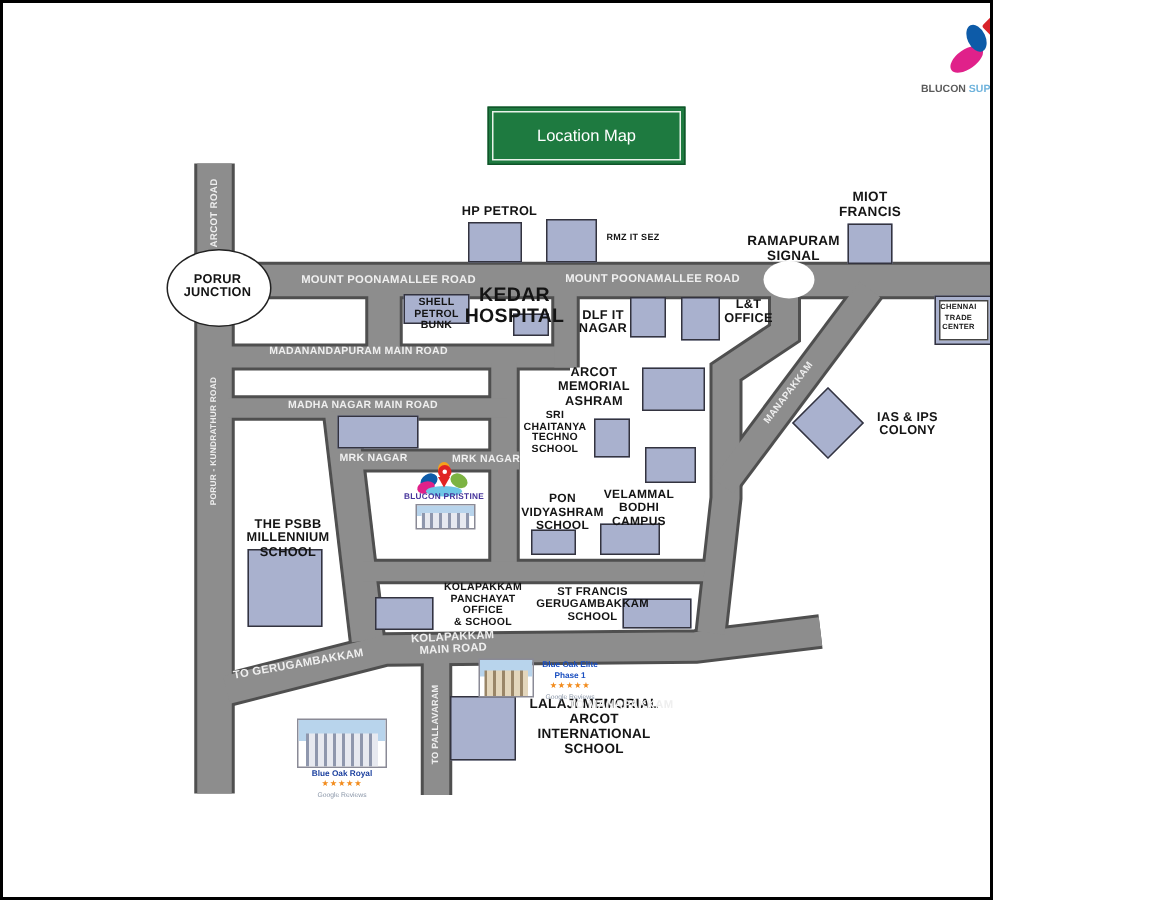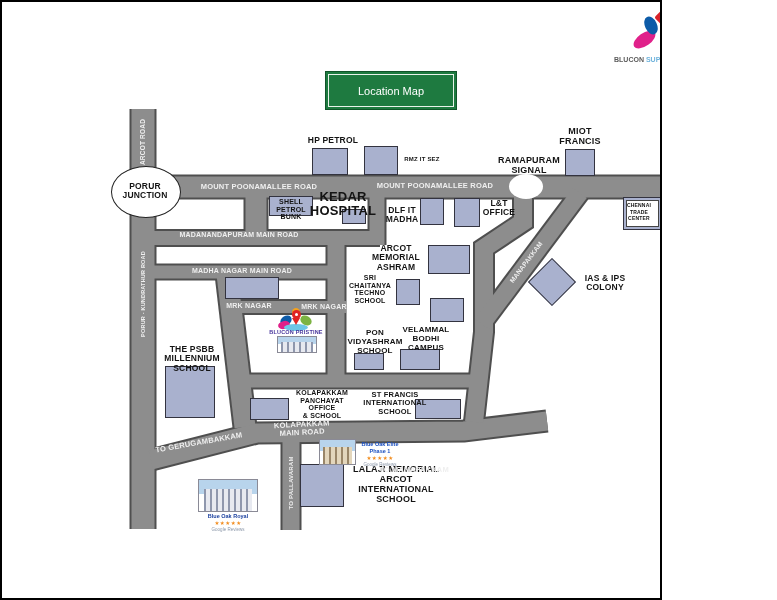--- a/index.html
+++ b/index.html
@@ -126,21 +126,21 @@
   <div class="lbl" style="left:527px;top:164px;font-size:9px;">RAMAPURAM
 SIGNAL</div>
   <div class="lbl" style="left:143px;top:189px;font-size:8.5px;">PORUR
 JUNCTION</div>
   <div class="lbl" style="left:289px;top:208px;font-size:7px;">SHELL
 PETROL
 BUNK</div>
   <div class="lbl" style="left:341px;top:202px;font-size:13px;">KEDAR
 HOSPITAL</div>
   <div class="lbl" style="left:400px;top:213px;font-size:8.5px;">DLF IT
-MADHA</div>
+NAGAR</div>
   <div class="lbl" style="left:497px;top:206px;font-size:8.5px;">L&amp;T
 OFFICE</div>
   <div class="lbl" style="left:637px;top:210px;font-size:5px;line-height:1.3;z-index:5;">CHENNAI
 TRADE
 CENTER</div>
   <div class="lbl" style="left:394px;top:256px;font-size:8.5px;">ARCOT
 MEMORIAL
 ASHRAM</div>
   <div class="lbl" style="left:368px;top:287px;font-size:7px;">SRI
 CHAITANYA
@@ -155,21 +155,21 @@
 BODHI
 CAMPUS</div>
   <div class="lbl" style="left:190px;top:357px;font-size:8.5px;">THE PSBB
 MILLENNIUM
 SCHOOL</div>
   <div class="lbl" style="left:320px;top:402px;font-size:7px;">KOLAPAKKAM
 PANCHAYAT
 OFFICE
 &amp; SCHOOL</div>
   <div class="lbl" style="left:393px;top:401px;font-size:7.5px;">ST FRANCIS
-INTERNATIONAL
+GERUGAMBAKKAM
 SCHOOL</div>
   <div class="lbl" style="left:394px;top:483px;font-size:9px;">LALAJI MEMORIAL
 ARCOT
 INTERNATIONAL
 SCHOOL</div>
 
   <div class="lbl white" style="left:141px;top:140px;font-size:6.5px;transform:translate(-50%,-50%) rotate(-90deg);">ARCOT ROAD</div>
   <div class="lbl white" style="left:141px;top:292px;font-size:5.5px;transform:translate(-50%,-50%) rotate(-90deg);white-space:nowrap;">PORUR - KUNDRATHUR ROAD</div>
   <div class="lbl white" style="left:257px;top:185px;font-size:7.5px;white-space:nowrap;">MOUNT POONAMALLEE ROAD</div>
   <div class="lbl white" style="left:433px;top:184px;font-size:7.5px;white-space:nowrap;">MOUNT POONAMALLEE ROAD</div>

